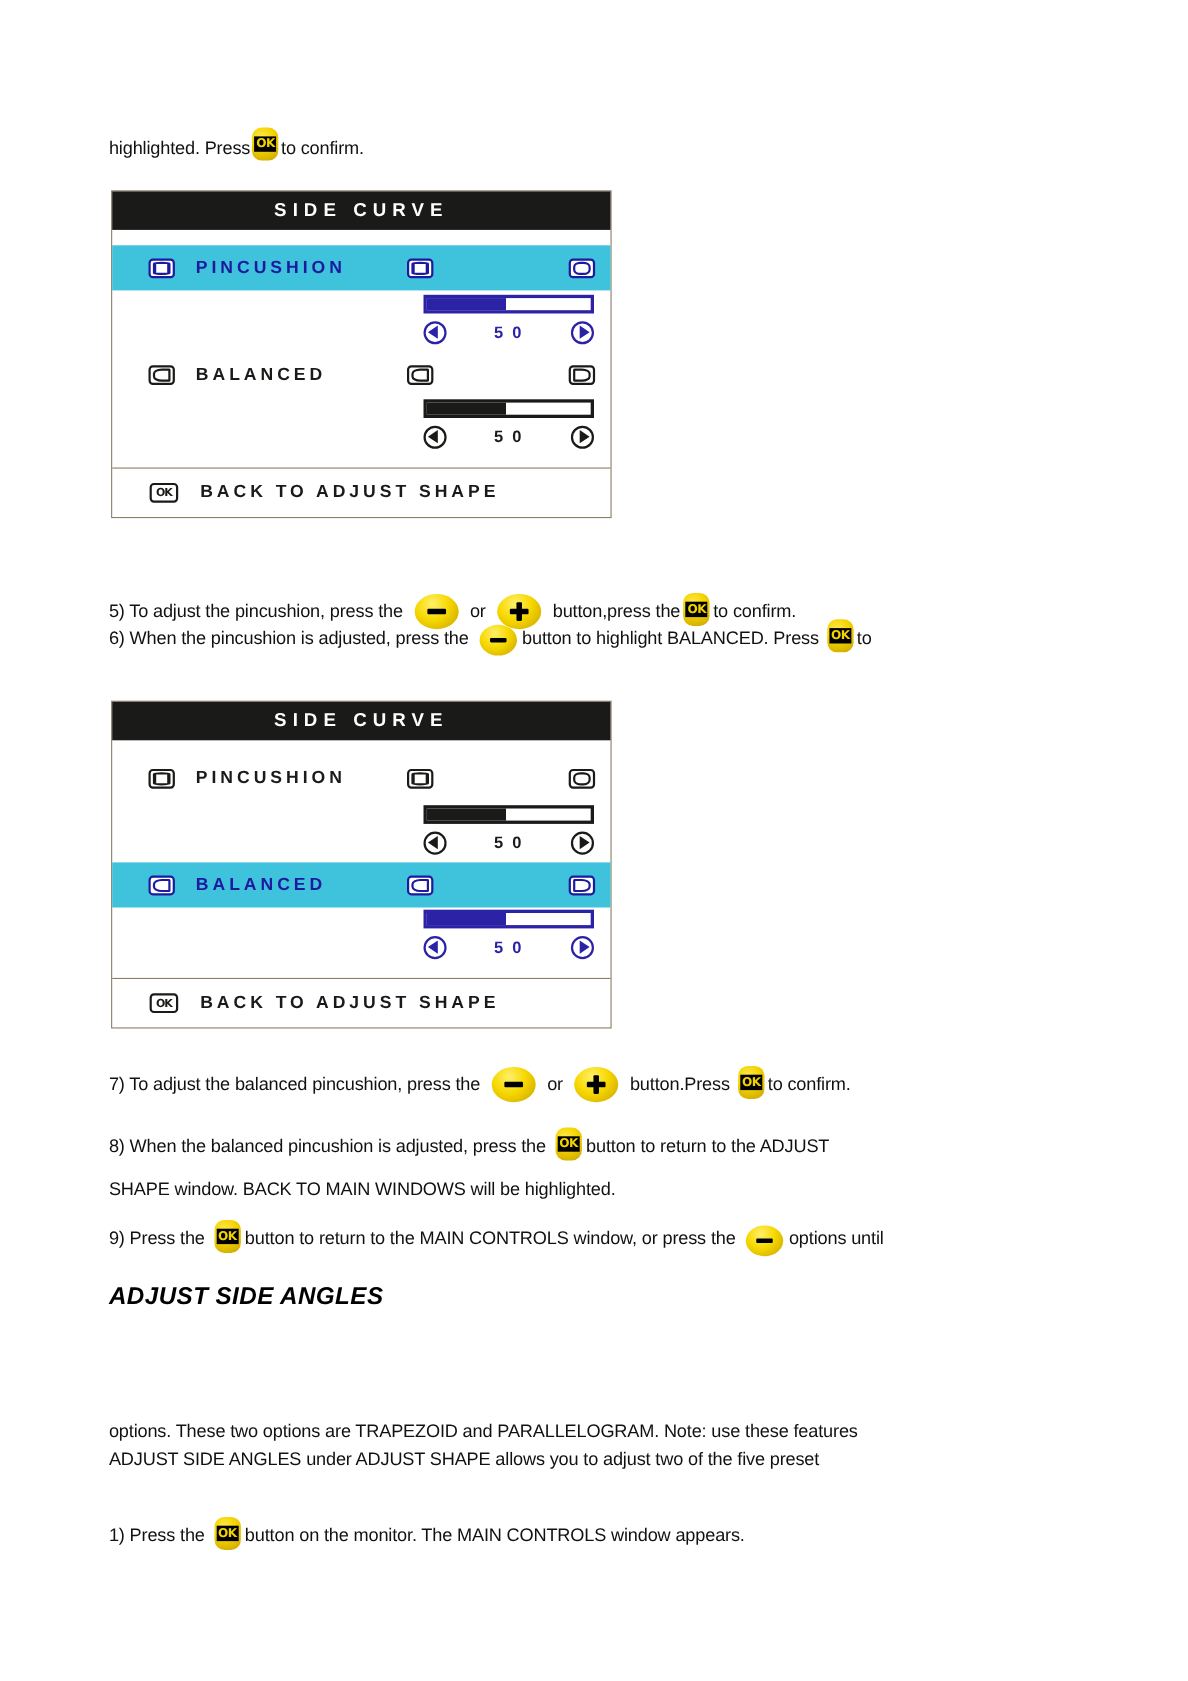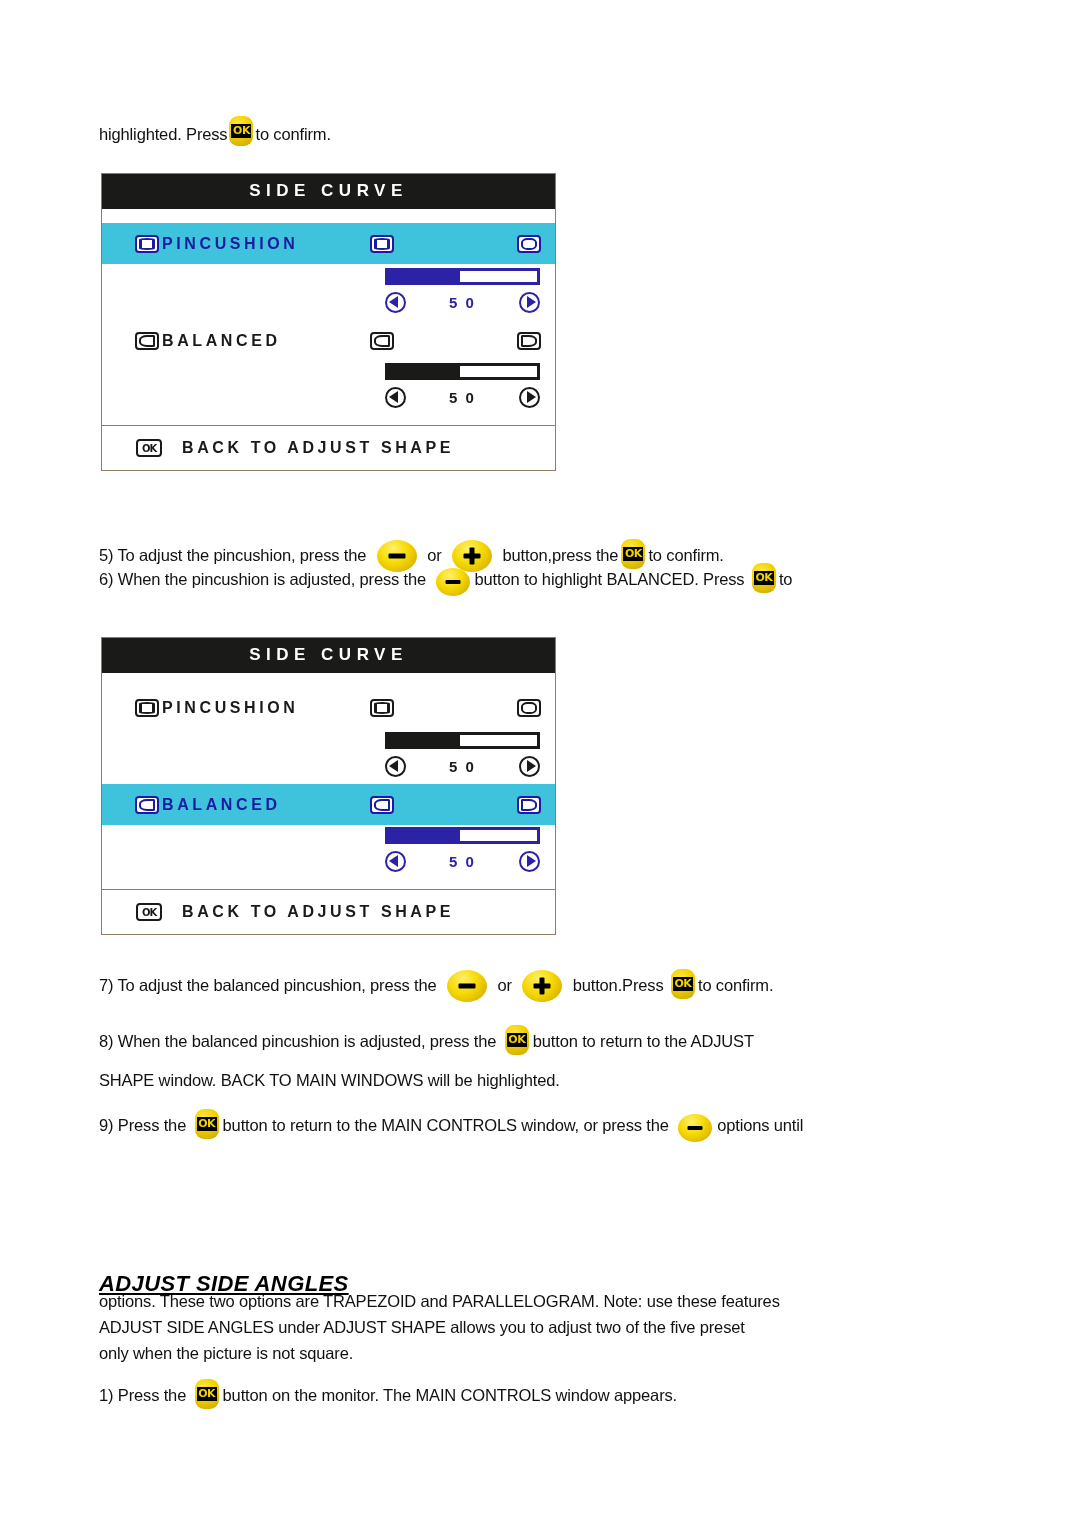--- a/index.html
+++ b/index.html
@@ -131,20 +131,21 @@
   .osd-row.hl { background: #3fc2dc; }
 
   .row-icon {
     width: 30px;
     margin-left: 30px;
     display: flex;
     align-items: center;
     justify-content: center;
   }
   .row-label {
+    margin-left: 16px;
     font-size: 16px;
     font-weight: bold;
     letter-spacing: 3.6px;
     color: #1a1a18;
     font-family: "Liberation Sans", sans-serif;
   }
   .osd-row.hl .row-label { color: #1c1a9e; }
 
   .row-right {
     position: absolute;
@@ -474,26 +475,25 @@
   </div>
 
   <div class="para" style="left:99px; top:1109px;">
     <span class="ln">
       <span>9) Press the</span>
       <span class="ico" style="vertical-align:-8px; margin:0 4px;"><span class="okbtn tall"><span class="okbox">OK</span></span></span><span>button to return to the MAIN CONTROLS window, or press the</span>
       <span class="ico" style="vertical-align:-11px; margin:0 5px;"><span class="ovalbtn small"><span class="sym-h"></span></span></span><span>options until</span>
     </span>
   </div>
 
-  <div class="heading" style="left:99px; top:1271px;text-decoration:underline;">ADJUST SIDE ANGLES</div>
+  <div class="heading" style="left:99px; top:1165px;">ADJUST SIDE ANGLES</div>
 
   <div class="para" style="left:99px; top:1288px; line-height:26px;">
     <span class="ln">options. These two options are TRAPEZOID and PARALLELOGRAM. Note: use these features</span>
     <span class="ln">ADJUST SIDE ANGLES under ADJUST SHAPE allows you to adjust two of the five preset</span>
-    <span class="ln">only when the picture is not square.</span>
   </div>
 
   <div class="para" style="left:99px; top:1379px;">
     <span class="ln">
       <span>1) Press the</span>
       <span class="ico" style="vertical-align:-8px; margin:0 4px;"><span class="okbtn tall"><span class="okbox">OK</span></span></span><span>button on the monitor. The MAIN CONTROLS window appears.</span>
     </span>
   </div>
 
 </div>

